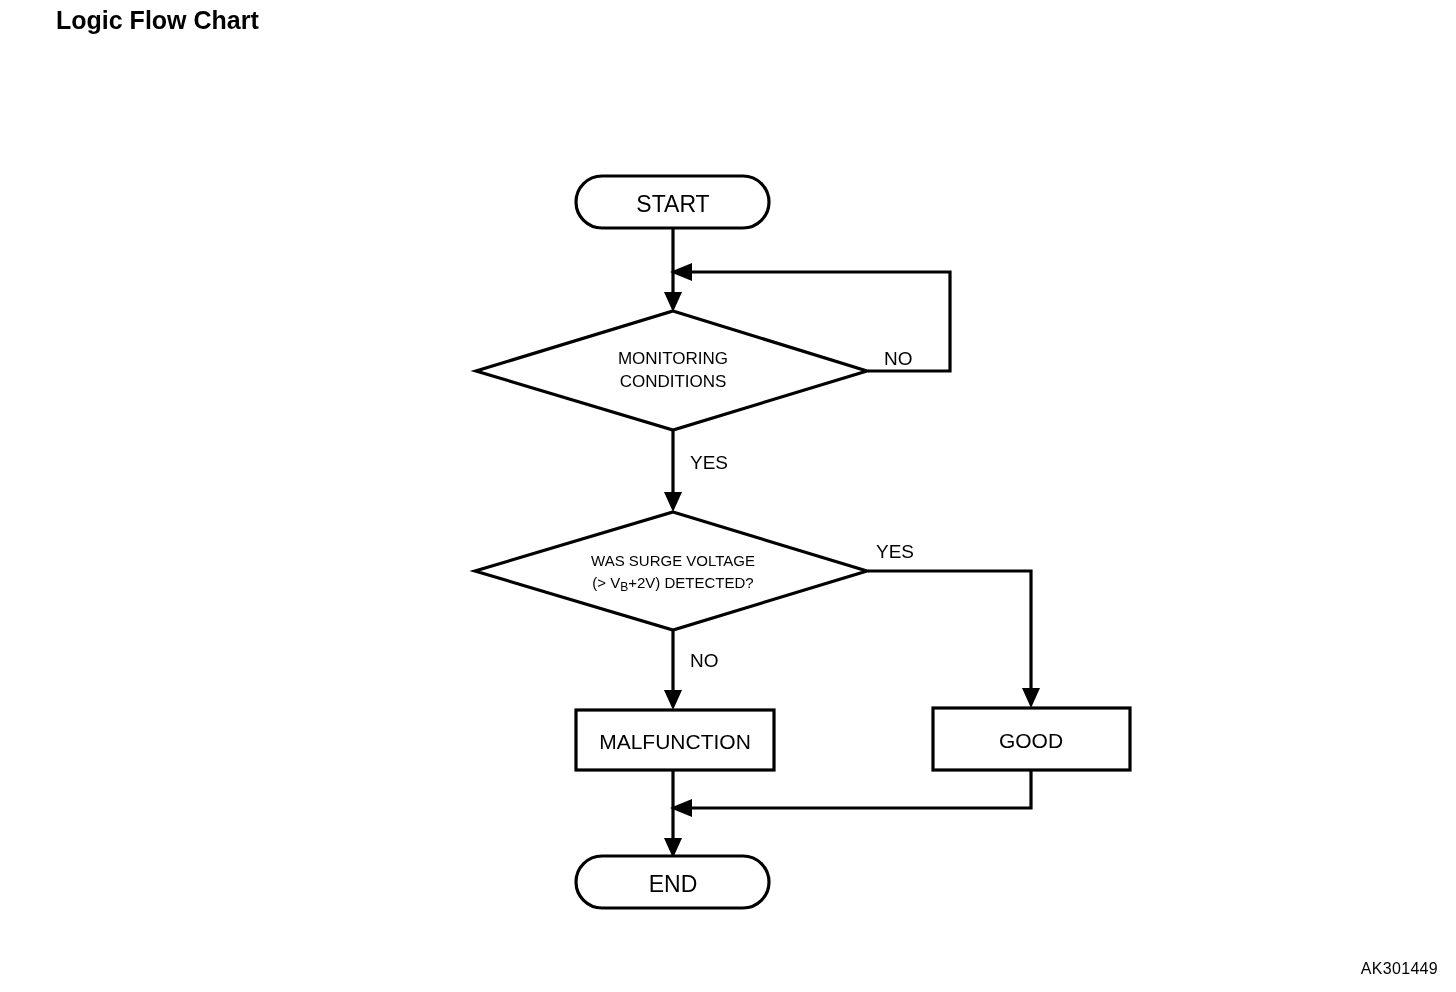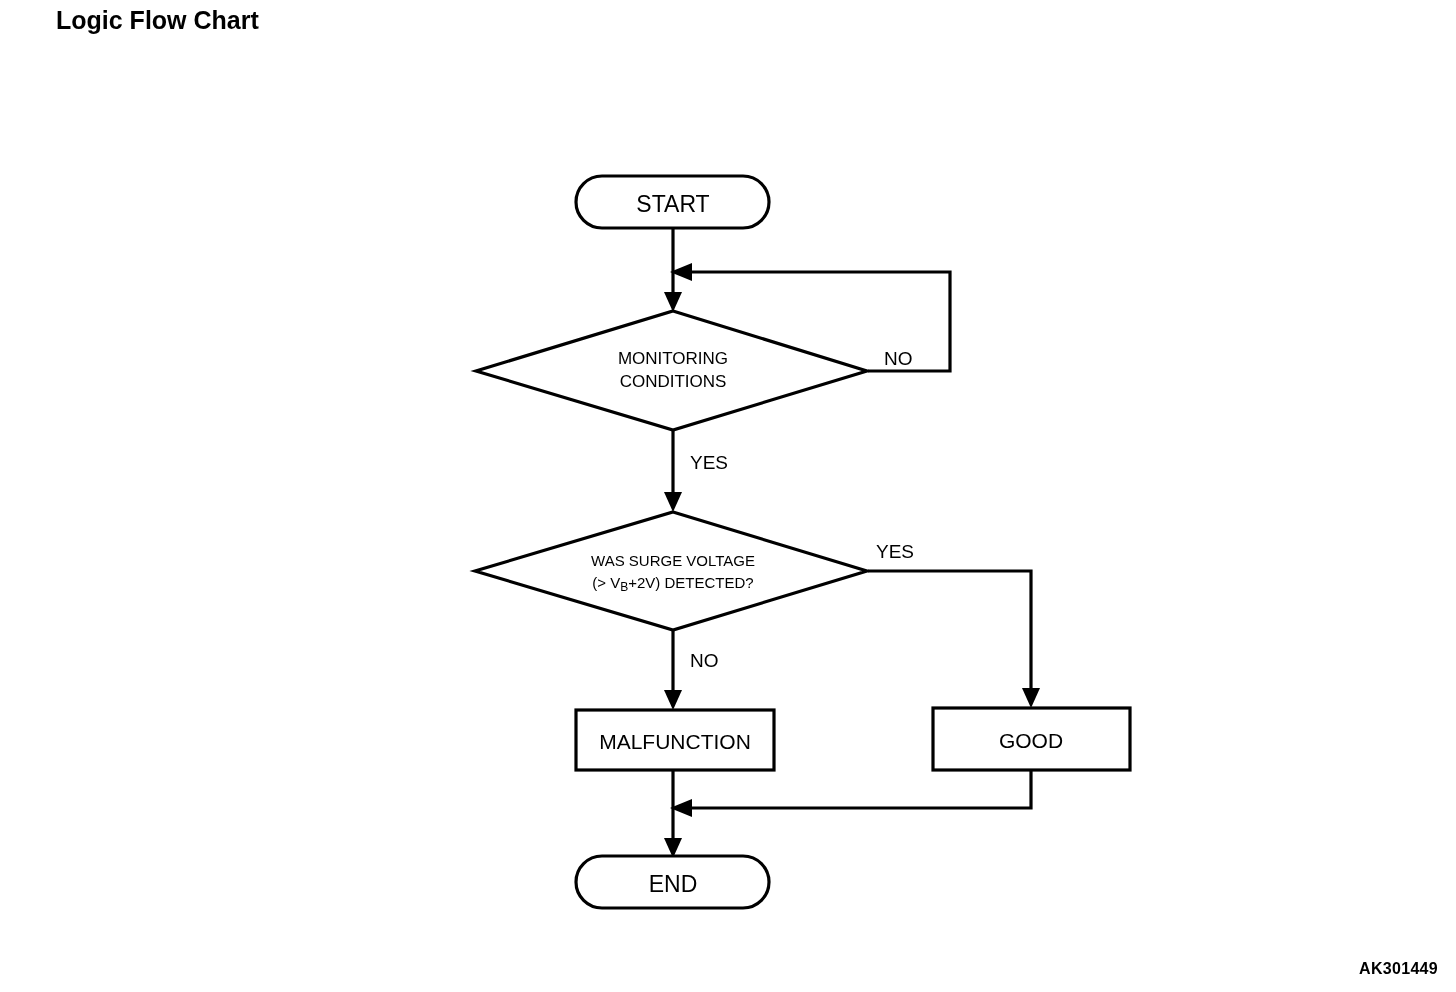--- a/index.html
+++ b/index.html
@@ -31,21 +31,21 @@
     left: 0;
     top: 0;
     width: 1456px;
     height: 992px;
   }
   #figure-code {
     position: absolute;
     right: 18px;
     bottom: 14px;
     font-size: 16px;
-    font-weight: bold;
+    font-weight: normal;
     letter-spacing: 0.3px;
     white-space: nowrap;
   }
   svg text {
     font-family: "Liberation Sans", sans-serif;
     fill: #000000;
   }
   .node-label { font-size: 23px; }
   .node-label-sm { font-size: 17px; }
   .edge-label { font-size: 19px; }

